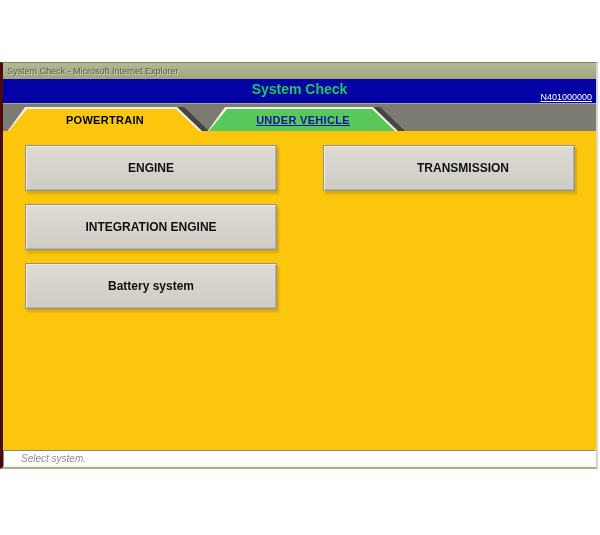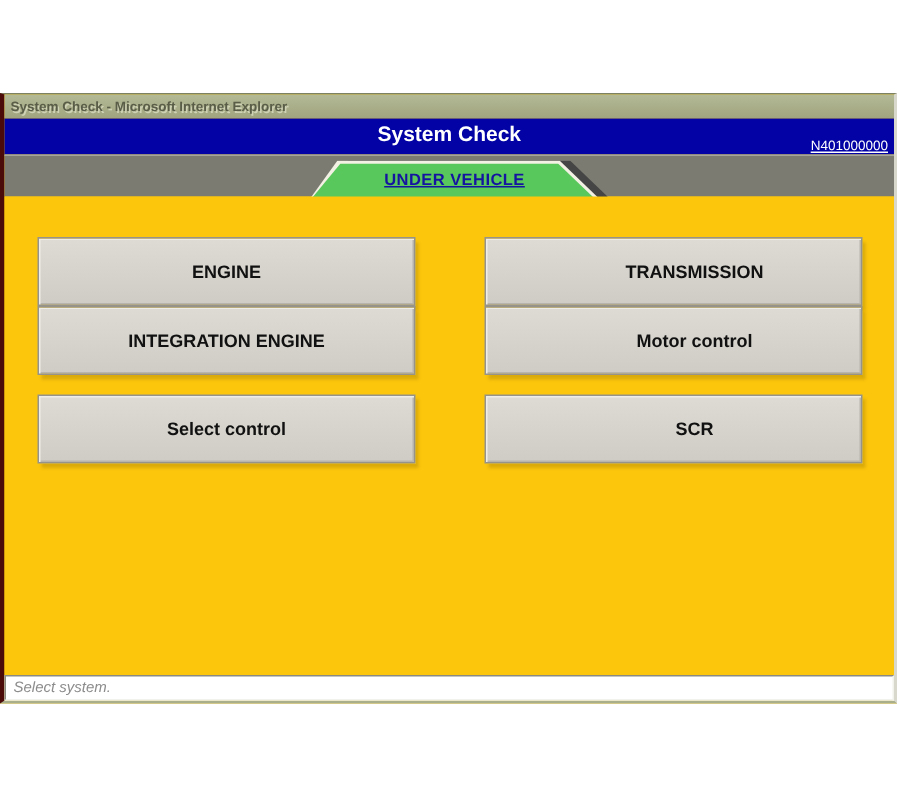--- a/index.html
+++ b/index.html
@@ -8,27 +8,27 @@
 
   .window{position:absolute;left:0;top:62px;width:598px;height:407px;
           border-left:3px solid #4b0b08;border-right:2px solid #d9d8cd;
           border-top:1px solid #7d8163;border-bottom:2px solid #a9ae8b;
           box-sizing:border-box;background:#fcc60d;}
 
   
   .titlebar{position:absolute;left:0;top:0;width:100%;height:16px;
             background:linear-gradient(#b4b996,#a0a57f);
             display:flex;align-items:center;box-sizing:border-box;padding-left:4px;}
-  .titlebar span{font-size:9px;font-weight:bold;color:#5a5e48;
+  .titlebar span{font-size:9px;font-weight:normal;color:#5a5e48;
                  text-shadow:1px 1px 0 #cfd2b4;white-space:nowrap;}
 
   
   .header{position:absolute;left:0;top:16px;width:100%;height:24px;background:#0303a5;}
   .header-title{position:absolute;left:0;top:2px;width:100%;text-align:center;
-                color:#ffffff;font-size:14px;font-weight:bold;}
+                color:#22c55e;font-size:14px;font-weight:bold;}
   .header-code{position:absolute;right:4px;bottom:1px;color:#ffffff;font-size:9px;text-decoration:underline;}
 
   
   .tabstrip{position:absolute;left:0;top:40px;width:100%;height:28px;
             background:#7b7b72;border-top:1px solid #a5a59c;box-sizing:border-box;}
   .tab{position:absolute;top:3px;height:25px;}
   .tab-powertrain{left:4px;width:196px;}
   .tab-under{left:204px;width:192px;}
   .tab-body{left:396px;width:194px;}
   .tab .shadow,.tab .hl,.tab .fill{position:absolute;inset:0;}
@@ -46,59 +46,63 @@
   .tab-under .label,.tab-body .label{color:#1414a0;text-decoration:underline;}
 
   
   .content{position:absolute;left:0;top:68px;width:593px;height:320px;background:#fcc60d;}
   .sysbtn{position:absolute;height:46px;width:252px;box-sizing:border-box;
           background:linear-gradient(#dddbd3,#ceccc4);
           border:1px solid #96948a;
           box-shadow:inset 1px 1px 0 #efede7,inset -1px -1px 0 #b6b4ac,2px 3px 2px rgba(100,75,0,.22);
           display:flex;align-items:center;justify-content:center;
           font-size:12px;font-weight:bold;color:#111;cursor:pointer;}
-  .r1{top:27px;} .r2{top:73px;} .r3{top:132px;}
+  .r1{top:14px;} .r2{top:73px;} .r3{top:132px;}
   .c1{left:22px;} .c2{left:320px;padding-left:28px;}
 
   
   .statusbar{position:absolute;left:0;bottom:0;width:100%;height:17px;box-sizing:border-box;
              background:#ffffff;border:1px solid;
              border-color:#8a8a82 #f2f2ec #f2f2ec #8a8a82;
-             display:flex;align-items:center;padding-left:5px;}
+             display:flex;align-items:center;padding-left:17px;}
   .statusbar span{font-size:10px;font-style:italic;color:#8c8c8c;}
 </style>
 </head>
 <body>
 
 <div class="window">
 
   <div class="titlebar">
     <span>System Check - Microsoft Internet Explorer</span>
   </div>
 
   <div class="header">
     <div class="header-title">System Check</div>
     <div class="header-code">N401000000</div>
   </div>
 
   <div class="tabstrip">
+    <div class="tab tab-powertrain">
+      <div class="shadow"></div>
+      <div class="hl"></div>
+      <div class="fill"></div>
+      <div class="label">POWERTRAIN</div>
+    </div>
     <div class="tab tab-under">
       <div class="shadow"></div>
       <div class="hl"></div>
       <div class="fill"></div>
       <div class="label">UNDER VEHICLE</div>
     </div>
   </div>
 
   <div class="content">
     <div class="sysbtn r1 c1">ENGINE</div>
     <div class="sysbtn r1 c2">TRANSMISSION</div>
     <div class="sysbtn r2 c1">INTEGRATION ENGINE</div>
-    <div class="sysbtn r2 c2">Motor control</div>
-    <div class="sysbtn r3 c1">Select control</div>
-    <div class="sysbtn r3 c2">SCR</div>
+    <div class="sysbtn r3 c1">Battery system</div>
   </div>
 
   <div class="statusbar">
     <span>Select system.</span>
   </div>
 
 </div>
 
 </body></html>

